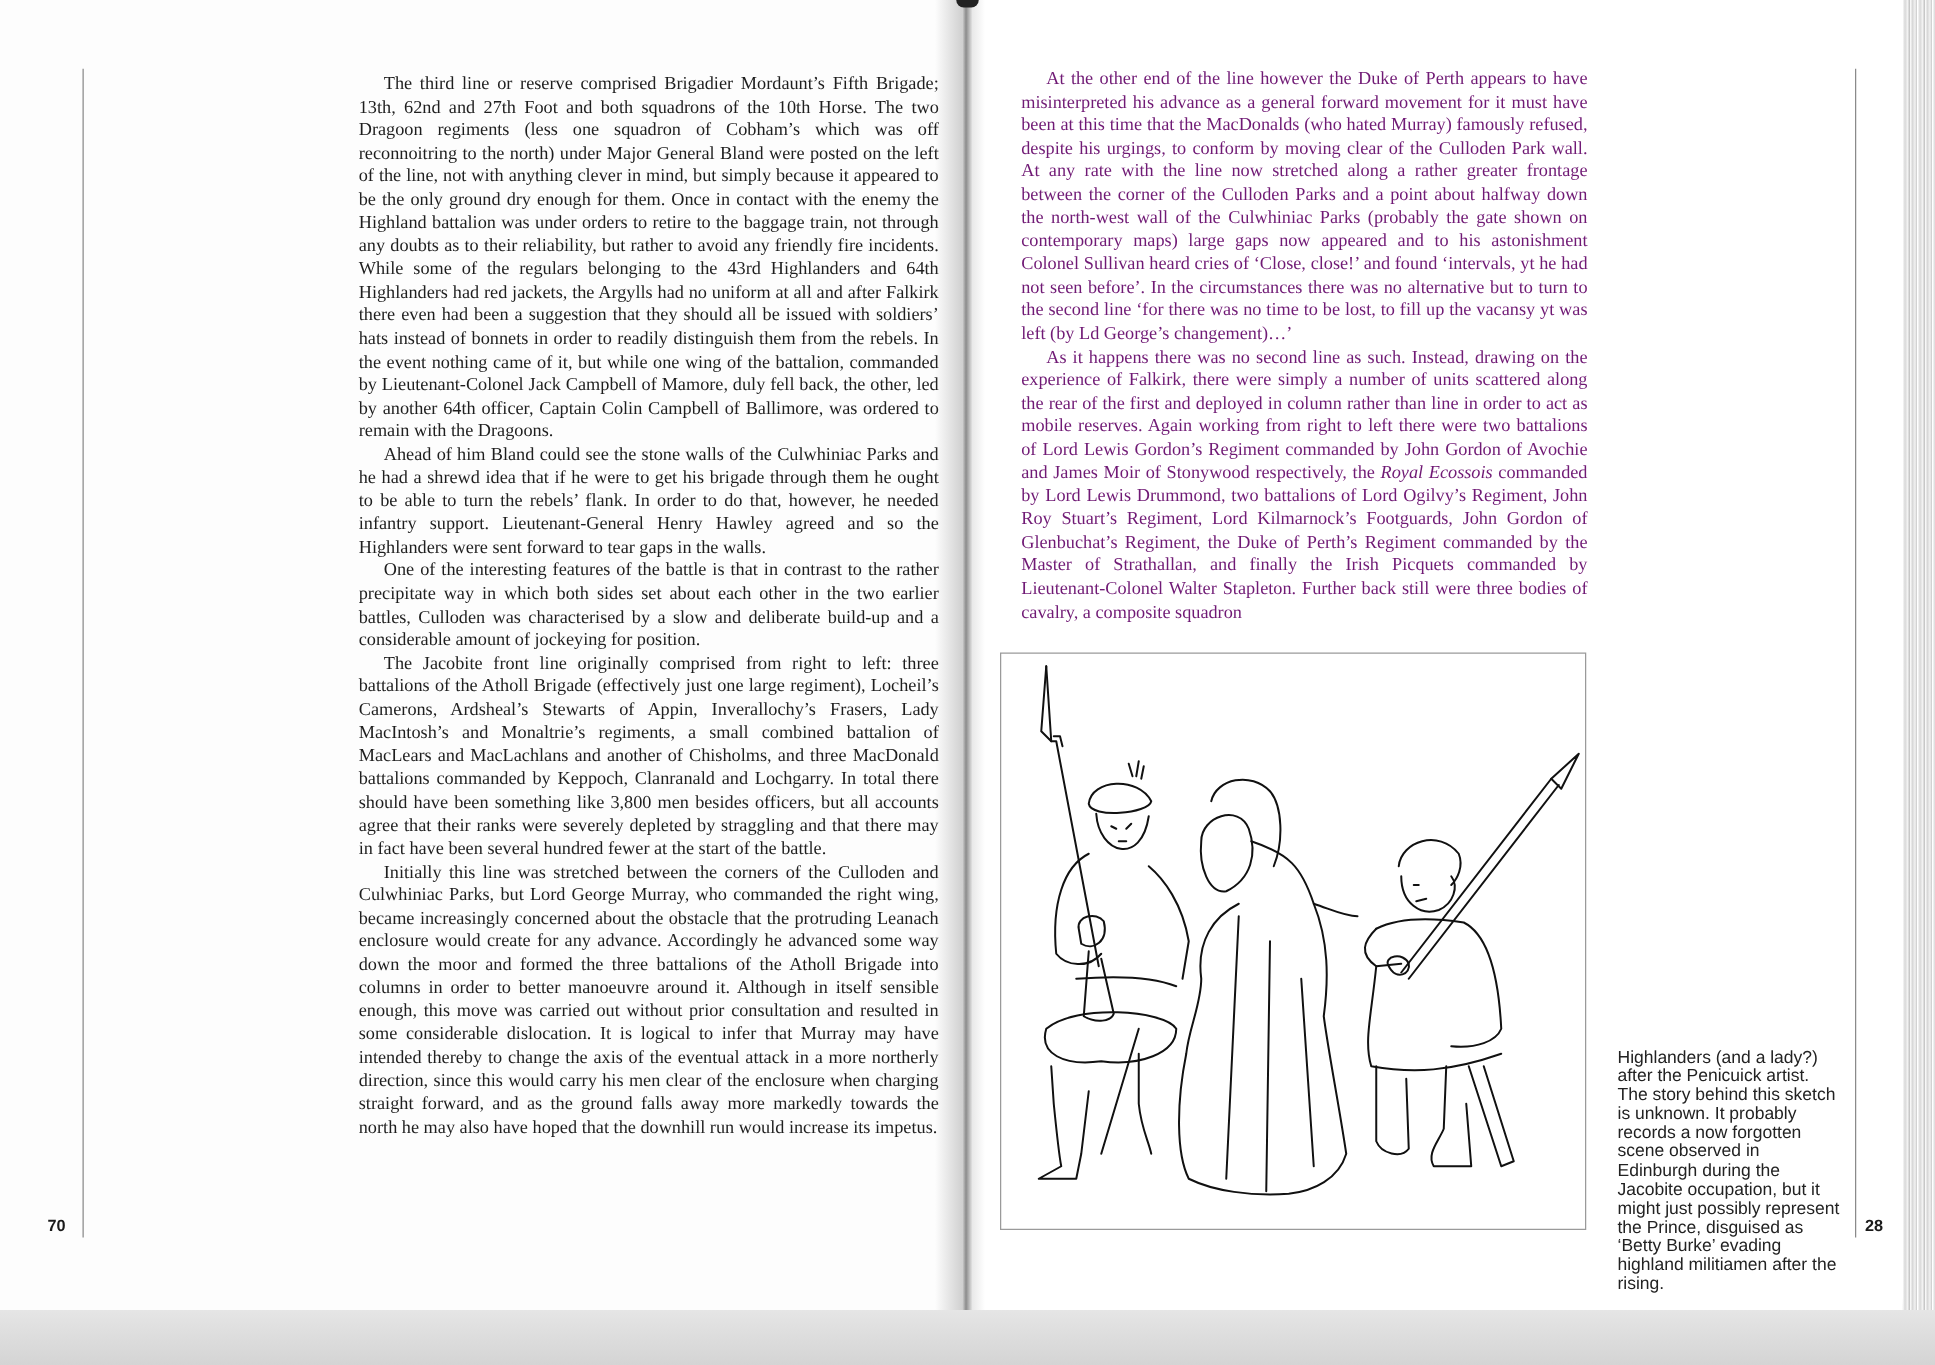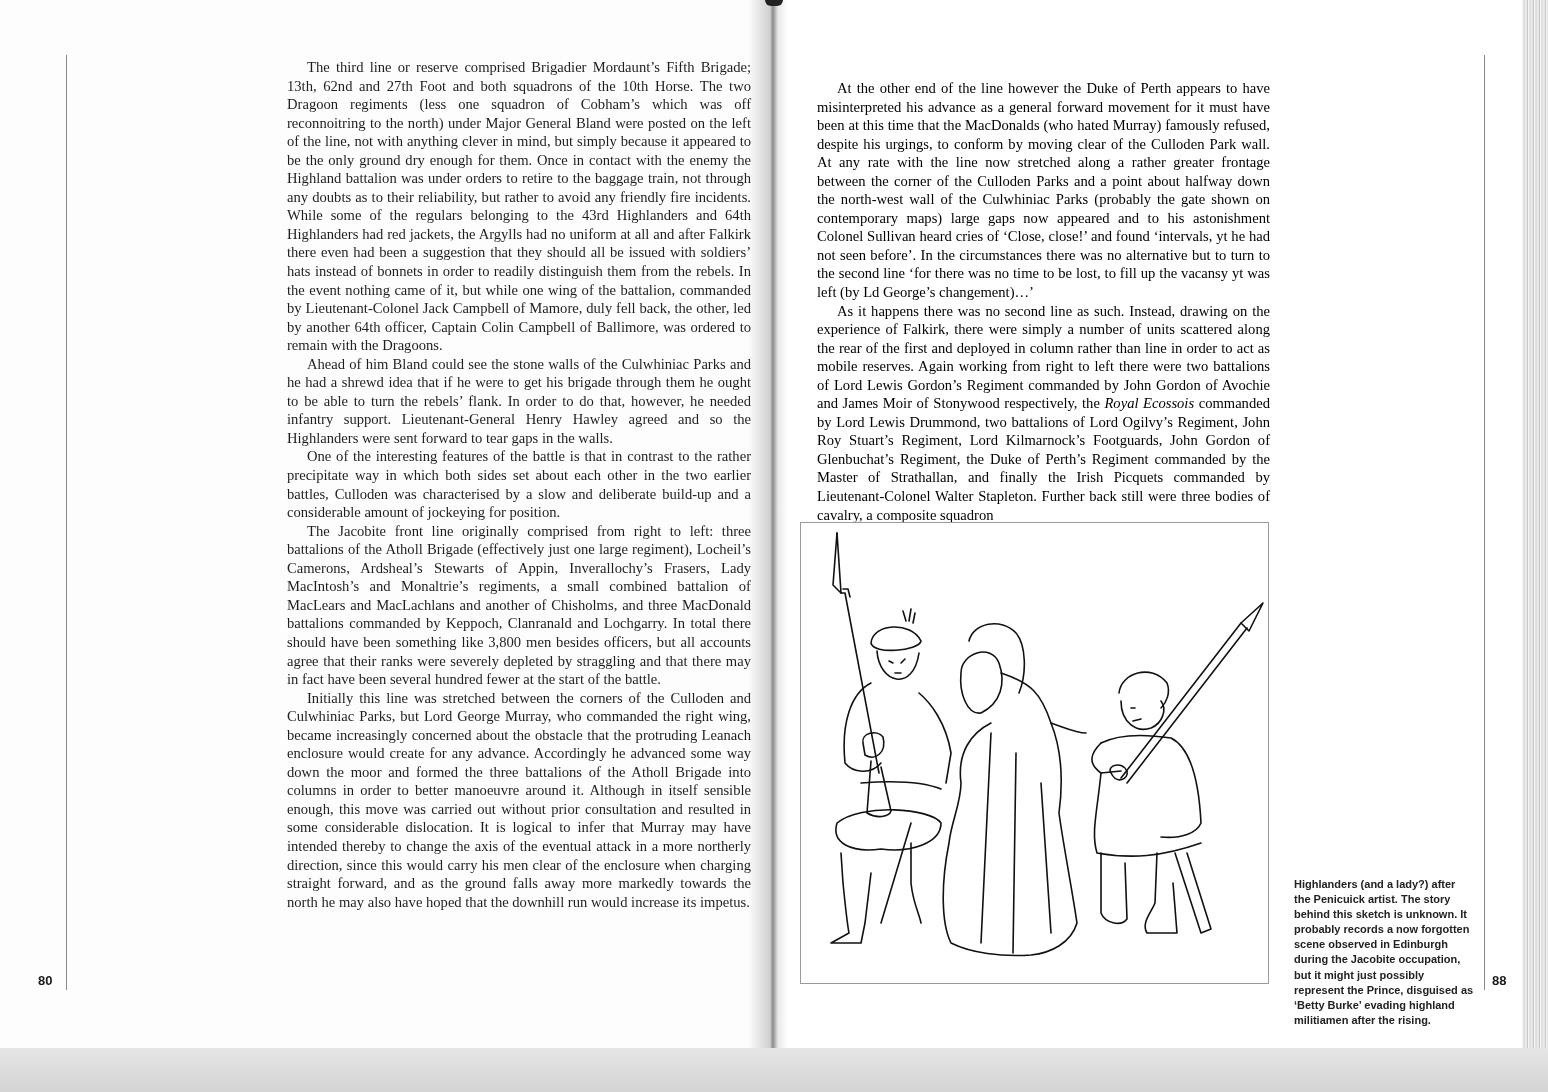--- a/index.html
+++ b/index.html
@@ -44,62 +44,62 @@
     font-weight: bold; font-size: 13px; color: #1a1a1a;
   }
   .folio-left { left: 38px; top: 973px; }
   .folio-right { left: 1492px; top: 973px; }
 
   .column {
     position: absolute; font-size: 14.6px; line-height: 18.55px;
     text-align: justify; hyphens: none;
   }
   .col-left { left: 287px; top: 58px; width: 464px; }
-  .col-right { left: 817px; top: 54px; width: 453px; color: #000000; margin-top: 25px; }
+  .col-right { left: 817px; top: 54px; width: 453px; color: #701a75; }
   .column p { margin: 0; text-indent: 20px; }
   .column p.first { text-indent: 20px; }
   .column em { }
 
   .figure {
     position: absolute; left: 800px; top: 522px; width: 467px; height: 460px;
     border: 1px solid #9a9a9a; background: #ffffff;
   }
   .figure svg { width: 100%; height: 100%; display: block; }
 
   .caption {
     position: absolute; left: 1294px; top: 838px; width: 180px;
     font-family: "Liberation Sans", "DejaVu Sans", sans-serif;
-    font-weight: bold; font-size: 11px; line-height: 15.1px; color: #222; margin-top: 39px;
+    font-weight: normal; font-size: 14px; line-height: 15.1px; color: #222;
   }
 </style>
 </head>
 <body>
 
 <div class="spread">
   <div class="bottom-shadow"></div>
 
   <div class="page-left">
     <div class="margin-rule rule-left"></div>
-    <div class="folio folio-left">80</div>
+    <div class="folio folio-left">70</div>
     <div class="column col-left">
       <p class="first">The third line or reserve comprised Brigadier Mordaunt’s Fifth Brigade; 13th, 62nd and 27th Foot and both squadrons of the 10th Horse. The two Dragoon regiments (less one squadron of Cobham’s which was off reconnoitring to the north) under Major General Bland were posted on the left of the line, not with anything clever in mind, but simply because it appeared to be the only ground dry enough for them. Once in contact with the enemy the Highland battalion was under orders to retire to the baggage train, not through any doubts as to their reliability, but rather to avoid any friendly fire incidents. While some of the regulars belonging to the 43rd Highlanders and 64th Highlanders had red jackets, the Argylls had no uniform at all and after Falkirk there even had been a suggestion that they should all be issued with soldiers’ hats instead of bonnets in order to readily distinguish them from the rebels. In the event nothing came of it, but while one wing of the battalion, commanded by Lieutenant-Colonel Jack Campbell of Mamore, duly fell back, the other, led by another 64th officer, Captain Colin Campbell of Ballimore, was ordered to remain with the Dragoons.</p>
       <p>Ahead of him Bland could see the stone walls of the Culwhiniac Parks and he had a shrewd idea that if he were to get his brigade through them he ought to be able to turn the rebels’ flank. In order to do that, however, he needed infantry support. Lieutenant-General Henry Hawley agreed and so the Highlanders were sent forward to tear gaps in the walls.</p>
       <p>One of the interesting features of the battle is that in contrast to the rather precipitate way in which both sides set about each other in the two earlier battles, Culloden was characterised by a slow and deliberate build-up and a considerable amount of jockeying for position.</p>
       <p>The Jacobite front line originally comprised from right to left: three battalions of the Atholl Brigade (effectively just one large regiment), Locheil’s Camerons, Ardsheal’s Stewarts of Appin, Inverallochy’s Frasers, Lady MacIntosh’s and Monaltrie’s regiments, a small combined battalion of MacLears and MacLachlans and another of Chisholms, and three MacDonald battalions commanded by Keppoch, Clanranald and Lochgarry. In total there should have been something like 3,800 men besides officers, but all accounts agree that their ranks were severely depleted by straggling and that there may in fact have been several hundred fewer at the start of the battle.</p>
       <p>Initially this line was stretched between the corners of the Culloden and Culwhiniac Parks, but Lord George Murray, who commanded the right wing, became increasingly concerned about the obstacle that the protruding Leanach enclosure would create for any advance. Accordingly he advanced some way down the moor and formed the three battalions of the Atholl Brigade into columns in order to better manoeuvre around it. Although in itself sensible enough, this move was carried out without prior consultation and resulted in some considerable dislocation. It is logical to infer that Murray may have intended thereby to change the axis of the eventual attack in a more northerly direction, since this would carry his men clear of the enclosure when charging straight forward, and as the ground falls away more markedly towards the north he may also have hoped that the downhill run would increase its impetus.</p>
     </div>
   </div>
 
   <div class="page-right"></div>
   <div class="edge-right"></div>
   <div class="gutter"></div>
   <div class="gutter-notch"></div>
 
   <div class="margin-rule rule-right"></div>
-  <div class="folio folio-right">88</div>
+  <div class="folio folio-right">28</div>
 
   <div class="column col-right">
     <p class="first">At the other end of the line however the Duke of Perth appears to have misinterpreted his advance as a general forward movement for it must have been at this time that the MacDonalds (who hated Murray) famously refused, despite his urgings, to conform by moving clear of the Culloden Park wall. At any rate with the line now stretched along a rather greater frontage between the corner of the Culloden Parks and a point about halfway down the north-west wall of the Culwhiniac Parks (probably the gate shown on contemporary maps) large gaps now appeared and to his astonishment Colonel Sullivan heard cries of ‘Close, close!’ and found ‘intervals, yt he had not seen before’. In the circumstances there was no alternative but to turn to the second line ‘for there was no time to be lost, to fill up the vacansy yt was left (by Ld George’s changement)…’</p>
     <p><span>As it happens there was no second line as such. Instead, drawing on the experience of Falkirk, there were simply a number of units scattered along the rear of the first and deployed in column rather than line in order to act as mobile reserves. Again working from right to left there were two battalions of Lord Lewis Gordon’s Regiment commanded by John Gordon of Avochie and James Moir of Stonywood respectively, the </span><em>Royal Ecossois</em><span> commanded by Lord Lewis Drummond, two battalions of Lord Ogilvy’s Regiment, John Roy Stuart’s Regiment, Lord Kilmarnock’s Footguards, John Gordon of Glenbuchat’s Regiment, the Duke of Perth’s Regiment commanded by the Master of Strathallan, and finally the Irish Picquets commanded by Lieutenant-Colonel Walter Stapleton. Further back still were three bodies of cavalry, a composite squadron</span></p>
   </div>
 
   <div class="figure">
     <svg viewBox="0 0 467 460" fill="none" stroke="#111" stroke-width="1.6" stroke-linecap="round" stroke-linejoin="round">
 
       <path d="M36 10 L40 70 L44 70 L78 250"></path>

